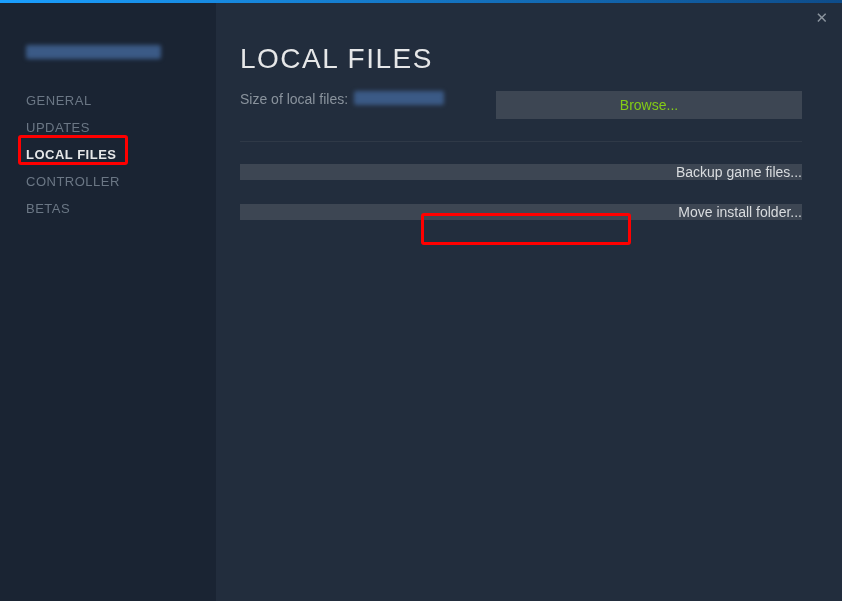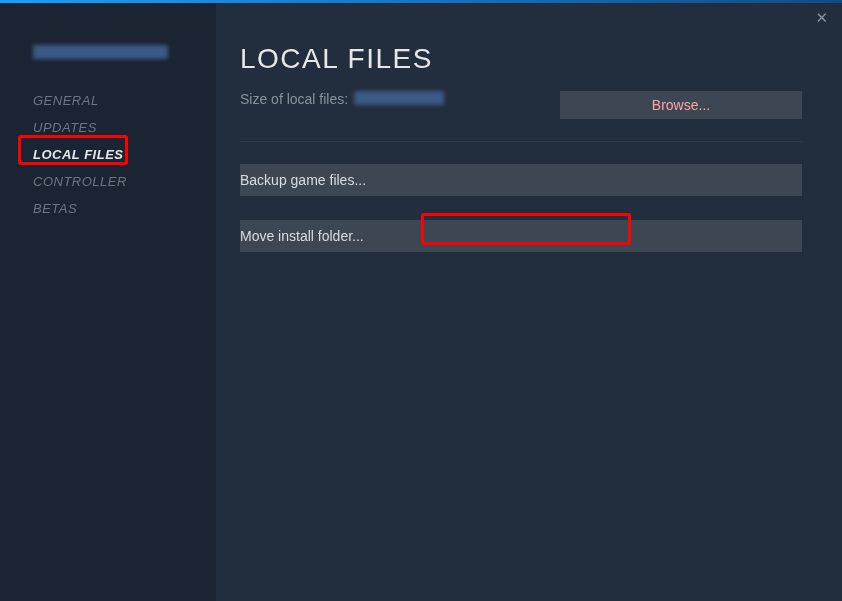--- a/index.html
+++ b/index.html
@@ -24,22 +24,21 @@
       cursor: pointer;
       line-height: 1;
     }
     .container {
       display: flex;
       height: 598px;
     }
     .sidebar {
       width: 216px;
       background: #1a2433;
-      padding: 42px 0 0 7px;
-      font-style: italic;
+      padding: 42px 0 0 0;
     }
     .sidebar-header {
       margin: 0 0 28px 26px;
       width: 135px;
       height: 14px;
       background: #3b5a86;
       filter: blur(2px);
       border-radius: 2px;
     }
     .sidebar-item {
@@ -92,37 +91,37 @@
       margin-left: 6px;
       width: 90px;
       height: 14px;
       background: #3b5a86;
       filter: blur(2px);
       border-radius: 2px;
     }
     .browse-button {
       margin-left: auto;
       background: #3d4653;
-      color: #fca5a5;
+      color: #84cc16;
       border: none;
       font-size: 14px;
       padding: 6px 0;
-      width: 242px;
+      width: 306px;
       text-align: center;
       cursor: pointer;
     }
     .action-button {
       display: block;
       width: 100%;
       background: #3d4653;
       color: #d9dcdf;
       border: none;
       font-size: 14px;
-      padding: 8px 0;
-      text-align: left;
+      padding: 0 0;
+      text-align: right;
       cursor: pointer;
       margin-bottom: 24px;
     }
     .highlight-box-verify {
       position: absolute;
       left: 421px;
       top: 213px;
       width: 210px;
       height: 32px;
       border: 3px solid #ff0000;

